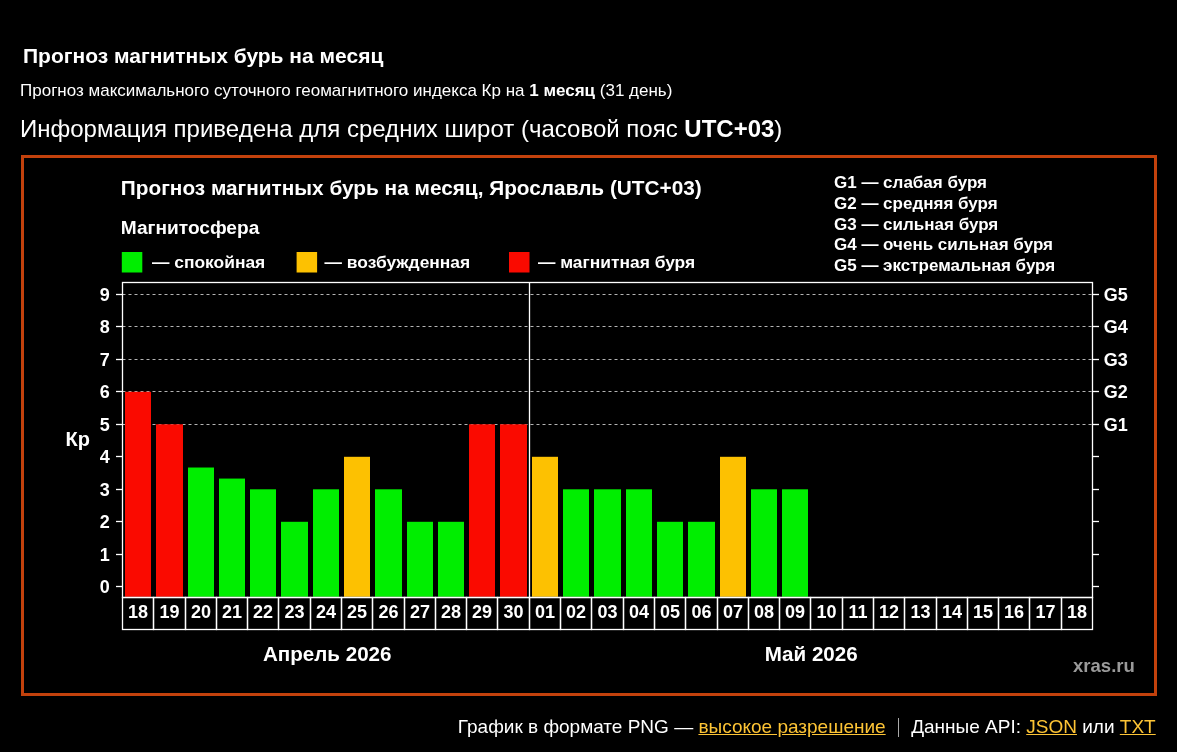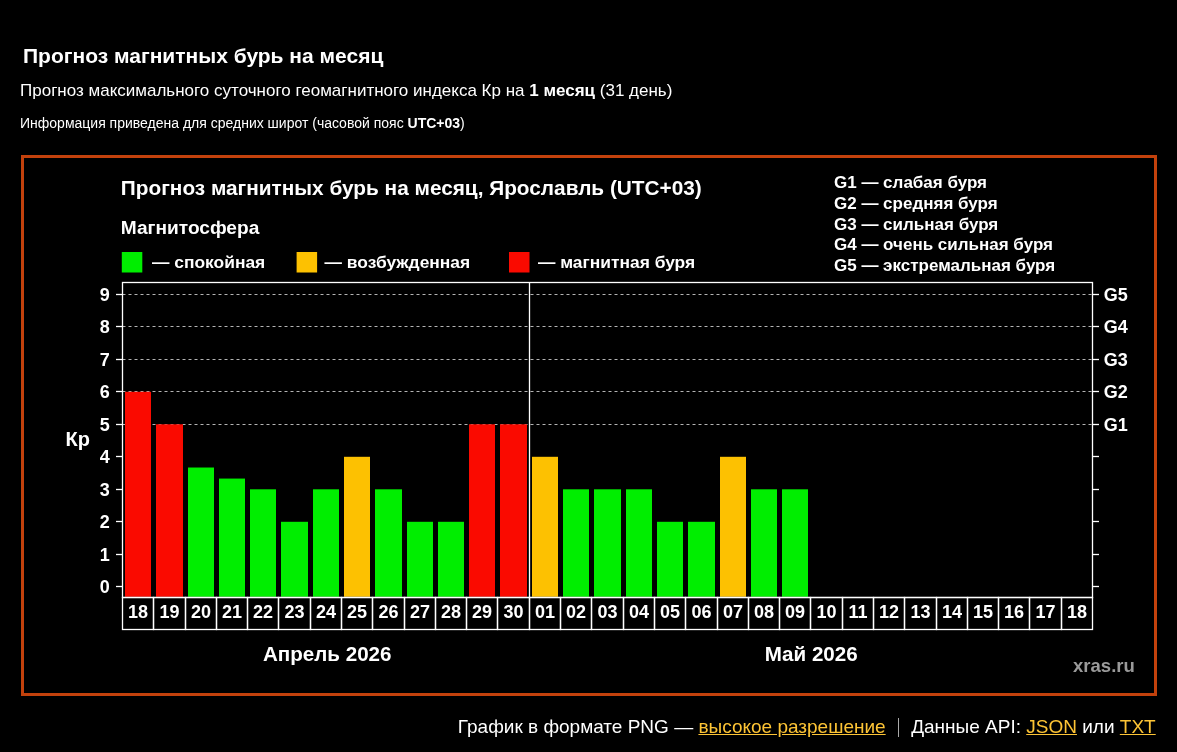--- a/index.html
+++ b/index.html
@@ -1,20 +1,20 @@
 <!DOCTYPE html>
 <html lang="ru"><head>
 <meta charset="utf-8">
 <title>Прогноз магнитных бурь на месяц</title>
 <style>
 html,body{margin:0;padding:0;background:#000;}
 body{width:1177px;height:752px;position:relative;font-family:"Liberation Sans",sans-serif;color:#fff;overflow:hidden;}
 h1{position:absolute;left:23px;top:44px;margin:0;font-size:21px;font-weight:bold;white-space:nowrap;}
 .sub1{position:absolute;left:20px;top:81px;margin:0;font-size:17px;white-space:nowrap;}
-.sub2{position:absolute;left:20px;top:114.5px;margin:0;font-size:14px;white-space:nowrap;}
+.sub2{position:absolute;left:20px;top:114.5px;margin:0;font-size:24px;white-space:nowrap;}
 .box{position:absolute;left:21px;top:155px;width:1130px;height:535px;border:3px solid #c2410c;}
 .footer{position:absolute;right:21.3px;top:716px;font-size:19px;white-space:nowrap;color:#fff;}
 .footer a{color:#fdc435;text-decoration:underline;}
 .vbar{display:inline-block;width:1.5px;height:19px;background:#aaa;vertical-align:-4px;margin:0 12px;}
 </style>
 </head>
 <body>
 <h1>Прогноз магнитных бурь на месяц</h1>
 <p class="sub1">Прогноз максимального суточного геомагнитного индекса Кр на <b>1 месяц</b> (31 день)</p>
 <p class="sub2">Информация приведена для средних широт (часовой пояс <b>UTC+03</b>)</p>

